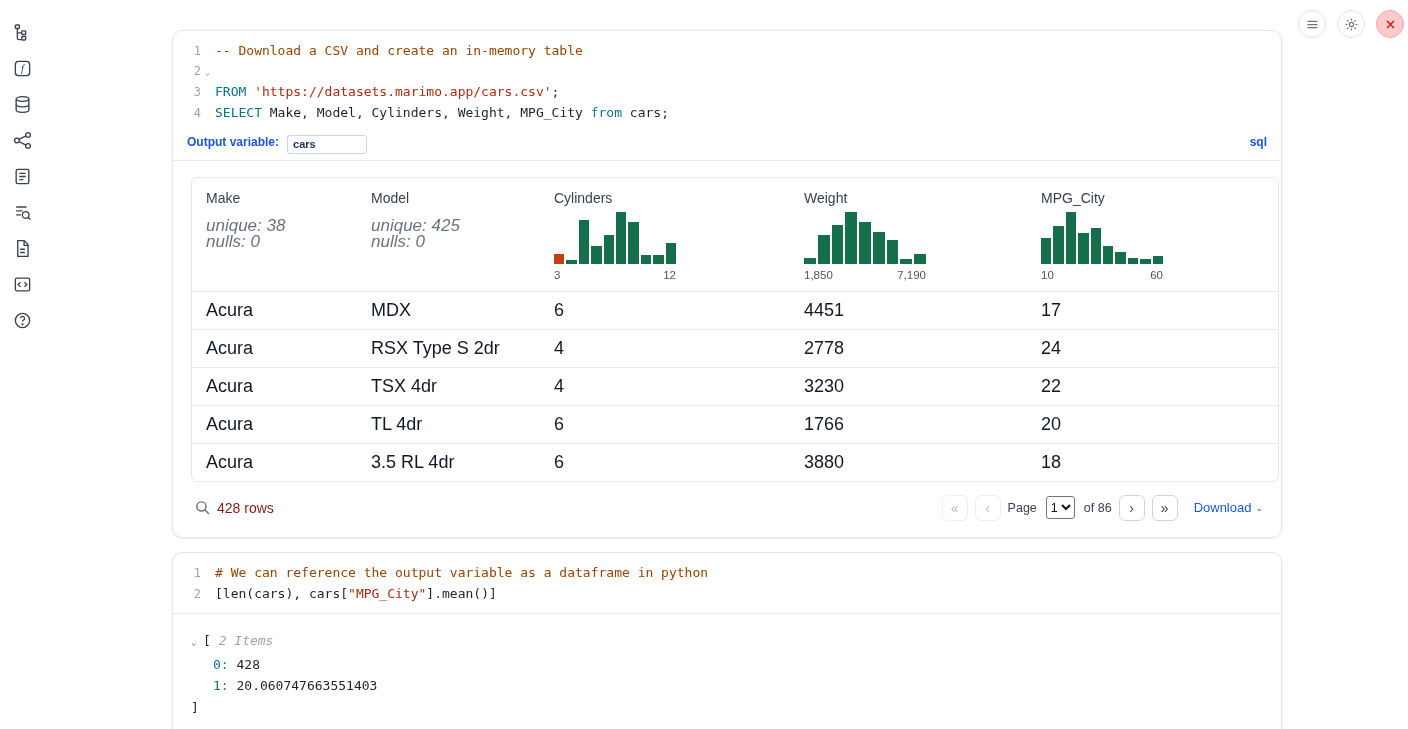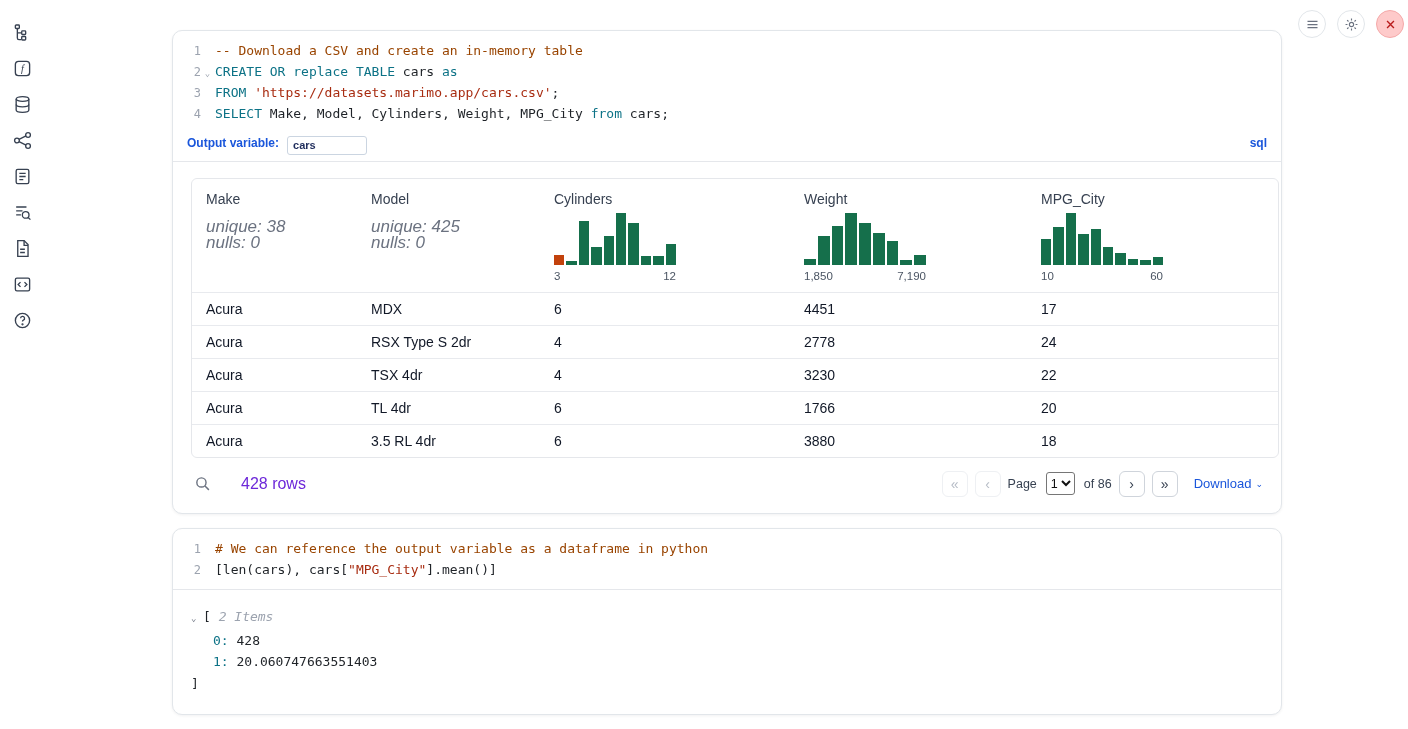--- a/index.html
+++ b/index.html
@@ -56,27 +56,27 @@
   .thcell { padding:0 14px; }
   .th-name { font-size:14px; color:#374151; cursor:pointer; }
   .th-stats { margin-top:12px; font-size:17px; color:#6b7280; line-height:16.5px;font-style:italic; }
   .hist-wrap { margin-top:6px; width:122px; }
   .hist { height:52px; display:flex; align-items:flex-end; gap:2px; }
   .hist-bar { flex:1; background:#156f4b; }
   .hist-bar.orange { background:#c2410c; }
   .hist-labels { display:flex; justify-content:space-between; font-size:11.5px;
     color:#4b5563; margin-top:5px; }
   .trow { border-top:1px solid #e8eaee; }
-  .tcell { padding:8px 14px; font-size:14px; color:#111827; }
+  .tcell { padding:8px 14px; font-size:18px; color:#111827; }
 
   
   .table-footer { display:flex; align-items:center; padding:13px 18px 16px 18px; }
   .search-btn { width:22px; height:22px; display:flex; align-items:center; justify-content:center;
     color:#6b7280; cursor:pointer; }
-  .row-count { margin-left:28px; font-size:16px; color:#6d28d9; }
+  .row-count { margin-left:4px; font-size:14px; color:#7f1d1d; }
   .pager { margin-left:auto; display:flex; align-items:center; gap:7px; }
   .pg-btn { width:26px; height:26px; border-radius:6px; display:flex; align-items:center;
     justify-content:center; font-size:14px; cursor:pointer; background:#fff; }
   .pg-btn.ghost { border:1px solid #eef0f3; color:#b6bcc6; }
   .pg-btn.solid { border:1px solid #cfd4db; color:#374151; }
   .pg-text { font-size:12.5px; color:#374151; }
   .page-select { height:23px; border:1px solid #767676; border-radius:3px; font-size:12.5px;
     color:#111; background:#fff; margin:0 2px; }
   .download-link { margin-left:16px; color:#1a56db; font-size:13px; cursor:pointer;
     display:flex; align-items:center; gap:4px; }
@@ -184,21 +184,20 @@
   <section class="cell sql">
     <div class="code-area">
       <div class="code-line">
         <span class="gutter">1</span>
         <span class="fold"></span>
         <span class="code-text"><span class="tok-com">-- Download a CSV and create an in-memory table</span></span>
       </div>
       <div class="code-line">
         <span class="gutter">2</span>
         <span class="fold">⌄</span>
-        <span class="code-text"><span class="tok-kw">CREATE</span><span class="tok-pl"> </span><span class="tok-kw">OR</span><span class="tok-pl"> </span><span class="tok-kw">replace</span><span class="tok-pl"> </span><span class="tok-kw">TABLE</span><span class="tok-pl"> cars </span><span class="tok-kw">as</span></span>
       </div>
       <div class="code-line">
         <span class="gutter">3</span>
         <span class="fold"></span>
         <span class="code-text"><span class="tok-kw">FROM</span><span class="tok-pl"> </span><span class="tok-str">'https://datasets.marimo.app/cars.csv'</span><span class="tok-pl">;</span></span>
       </div>
       <div class="code-line">
         <span class="gutter">4</span>
         <span class="fold"></span>
         <span class="code-text"><span class="tok-kw">SELECT</span><span class="tok-pl"> Make, Model, Cylinders, Weight, MPG_City </span><span class="tok-kw">from</span><span class="tok-pl"> cars;</span></span>

